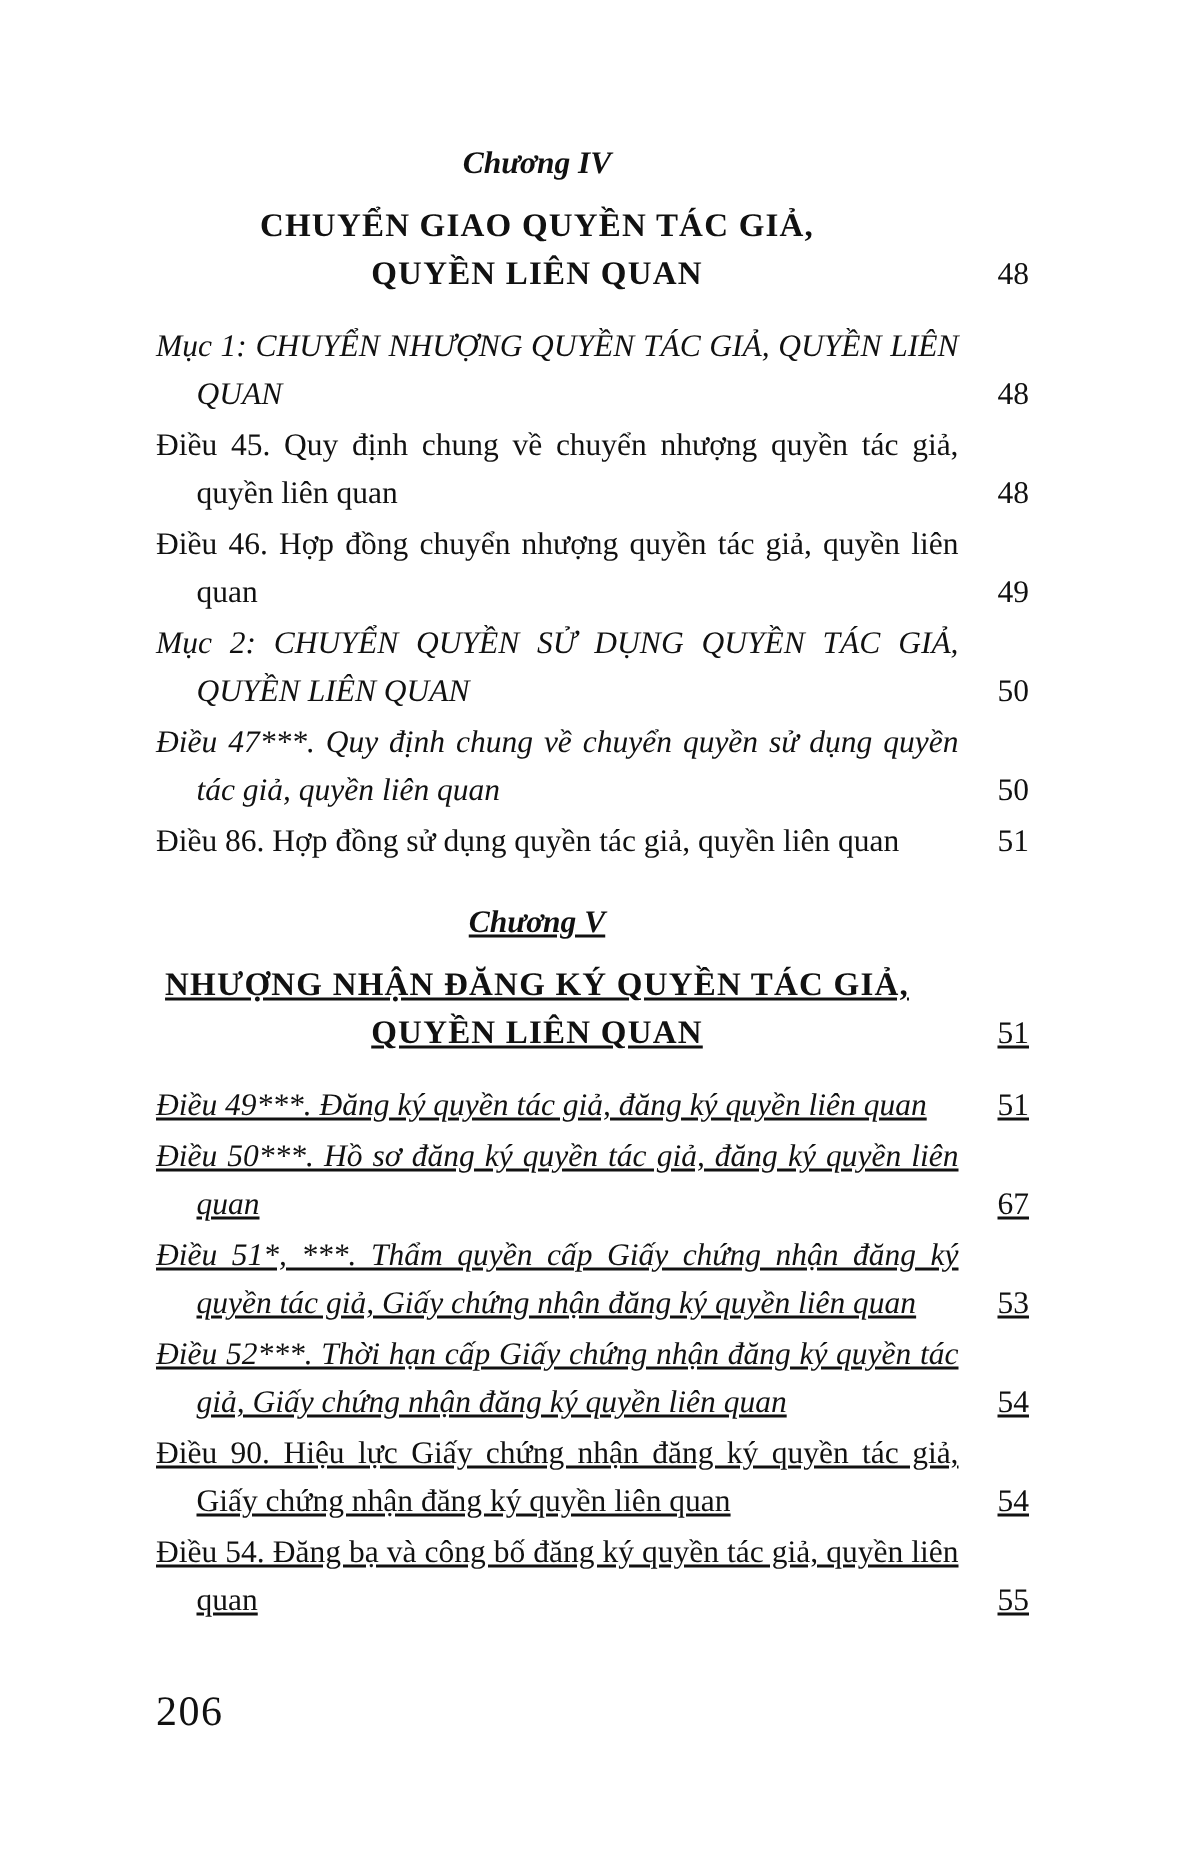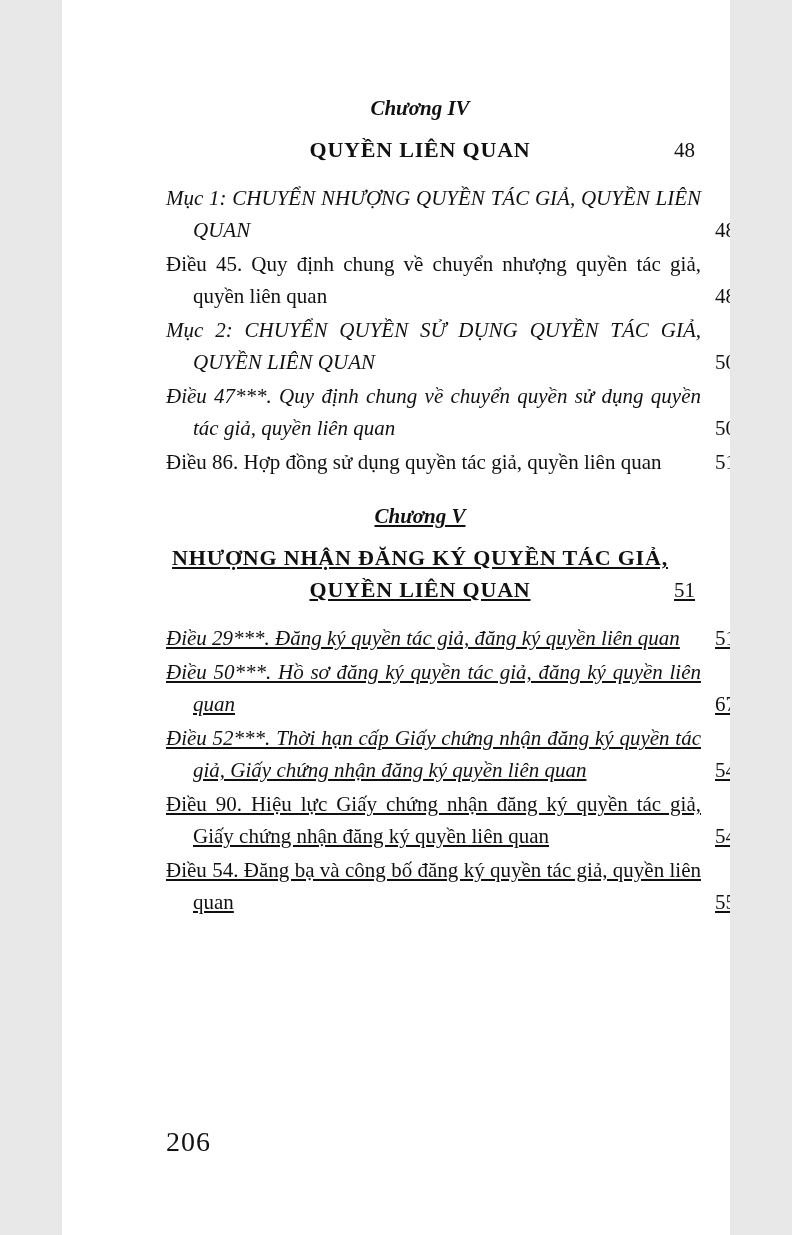--- a/index.html
+++ b/index.html
@@ -1,18 +1,18 @@
 <!DOCTYPE html>
 <html><head>
 <meta charset="utf-8">
 <style>
   html, body { margin: 0; padding: 0; background: #e8e8e8; }
   .page {
     position: relative;
-    width: 668px;
+    width: 792px;
     height: 1235px;
     margin: 0 auto;
     background: #ffffff;
     font-family: "Liberation Serif", "DejaVu Serif", serif;
     color: #111111;
     overflow: hidden;
   }
   .content {
     position: absolute;
     left: 104px;
@@ -51,20 +51,21 @@
     width: 508px;
     text-align: justify;
     padding-left: 27px;
     text-indent: -27px;
     font-size: 21px;
     line-height: 32px;
   }
   .entry.italic .entry-text { font-style: italic; }
   .entry-page {
     flex: 1;
+    text-align: right;
     font-size: 21px;
     line-height: 32px;
     font-style: normal;
   }
   .section-v { margin-top: 22px; text-decoration: underline; }
   .footer-page-number {
     position: absolute;
     left: 104px;
     top: 1126px;
     font-size: 28px;
@@ -76,32 +77,37 @@
 <body>
 
 <div class="page">
   <div class="content">
 
     <section>
       <div class="chapter-label">Chương IV</div>
 
       <div class="title-row">
         <div class="title-text">
+          <div>CHUYỂN GIAO QUYỀN TÁC GIẢ,</div>
           <div>QUYỀN LIÊN QUAN</div>
         </div>
         <div class="entry-page">48</div>
       </div>
 
       <div class="entry italic">
         <div class="entry-text">Mục 1: CHUYỂN NHƯỢNG QUYỀN TÁC GIẢ, QUYỀN LIÊN QUAN</div>
         <div class="entry-page">48</div>
       </div>
       <div class="entry">
         <div class="entry-text">Điều 45. Quy định chung về chuyển nhượng quyền tác giả, quyền liên quan</div>
         <div class="entry-page">48</div>
+      </div>
+      <div class="entry">
+        <div class="entry-text">Điều 46. Hợp đồng chuyển nhượng quyền tác giả, quyền liên quan</div>
+        <div class="entry-page">49</div>
       </div>
       <div class="entry italic">
         <div class="entry-text">Mục 2: CHUYỂN QUYỀN SỬ DỤNG QUYỀN TÁC GIẢ, QUYỀN LIÊN QUAN</div>
         <div class="entry-page">50</div>
       </div>
       <div class="entry italic">
         <div class="entry-text">Điều 47***. Quy định chung về chuyển quyền sử dụng quyền tác giả, quyền liên quan</div>
         <div class="entry-page">50</div>
       </div>
       <div class="entry">
@@ -115,26 +121,30 @@
 
       <div class="title-row">
         <div class="title-text">
           <div>NHƯỢNG NHẬN ĐĂNG KÝ QUYỀN TÁC GIẢ,</div>
           <div>QUYỀN LIÊN QUAN</div>
         </div>
         <div class="entry-page">51</div>
       </div>
 
       <div class="entry italic">
-        <div class="entry-text">Điều 29***. Đăng ký quyền tác giả, đăng ký quyền liên quan</div>
+        <div class="entry-text">Điều 49***. Đăng ký quyền tác giả, đăng ký quyền liên quan</div>
         <div class="entry-page">51</div>
       </div>
       <div class="entry italic">
         <div class="entry-text">Điều 50***. Hồ sơ đăng ký quyền tác giả, đăng ký quyền liên quan</div>
         <div class="entry-page">67</div>
+      </div>
+      <div class="entry italic">
+        <div class="entry-text">Điều 51*, ***. Thẩm quyền cấp Giấy chứng nhận đăng ký quyền tác giả, Giấy chứng nhận đăng ký quyền liên quan</div>
+        <div class="entry-page">53</div>
       </div>
       <div class="entry italic">
         <div class="entry-text">Điều 52***. Thời hạn cấp Giấy chứng nhận đăng ký quyền tác giả, Giấy chứng nhận đăng ký quyền liên quan</div>
         <div class="entry-page">54</div>
       </div>
       <div class="entry">
         <div class="entry-text">Điều 90. Hiệu lực Giấy chứng nhận đăng ký quyền tác giả, Giấy chứng nhận đăng ký quyền liên quan</div>
         <div class="entry-page">54</div>
       </div>
       <div class="entry">

